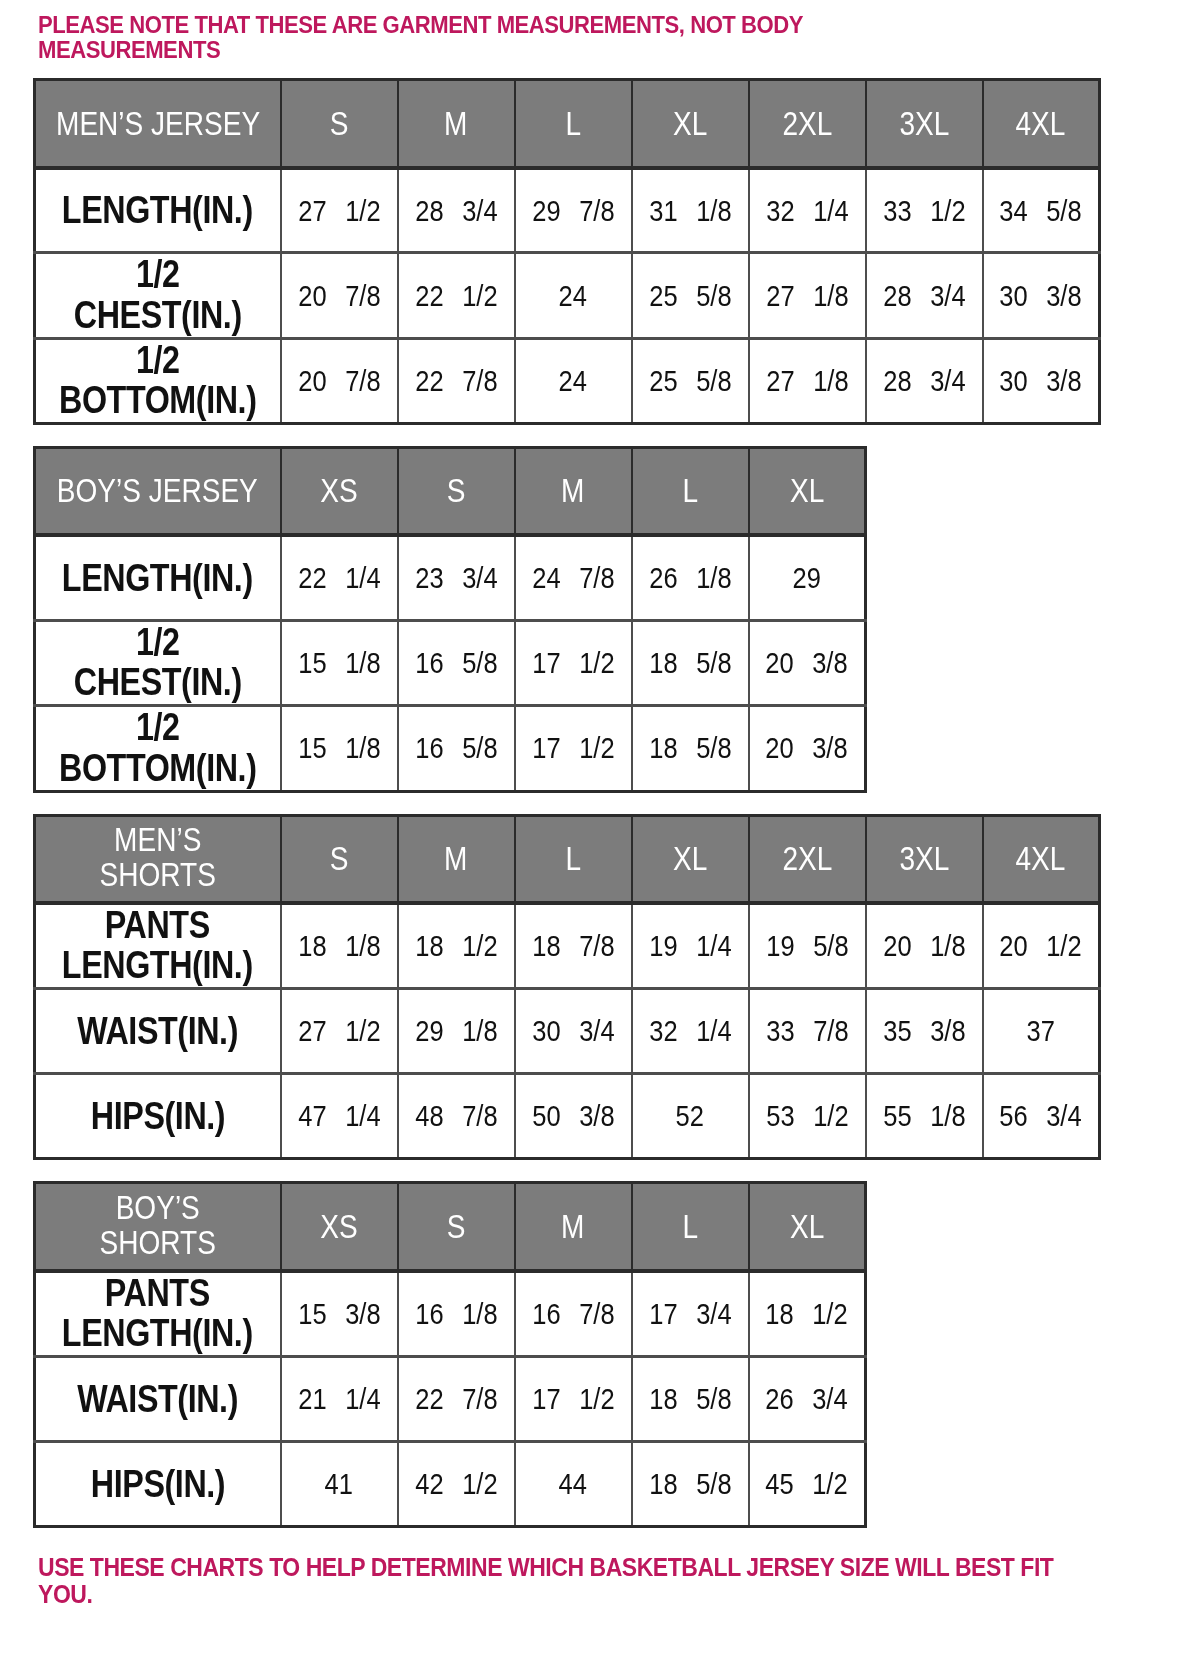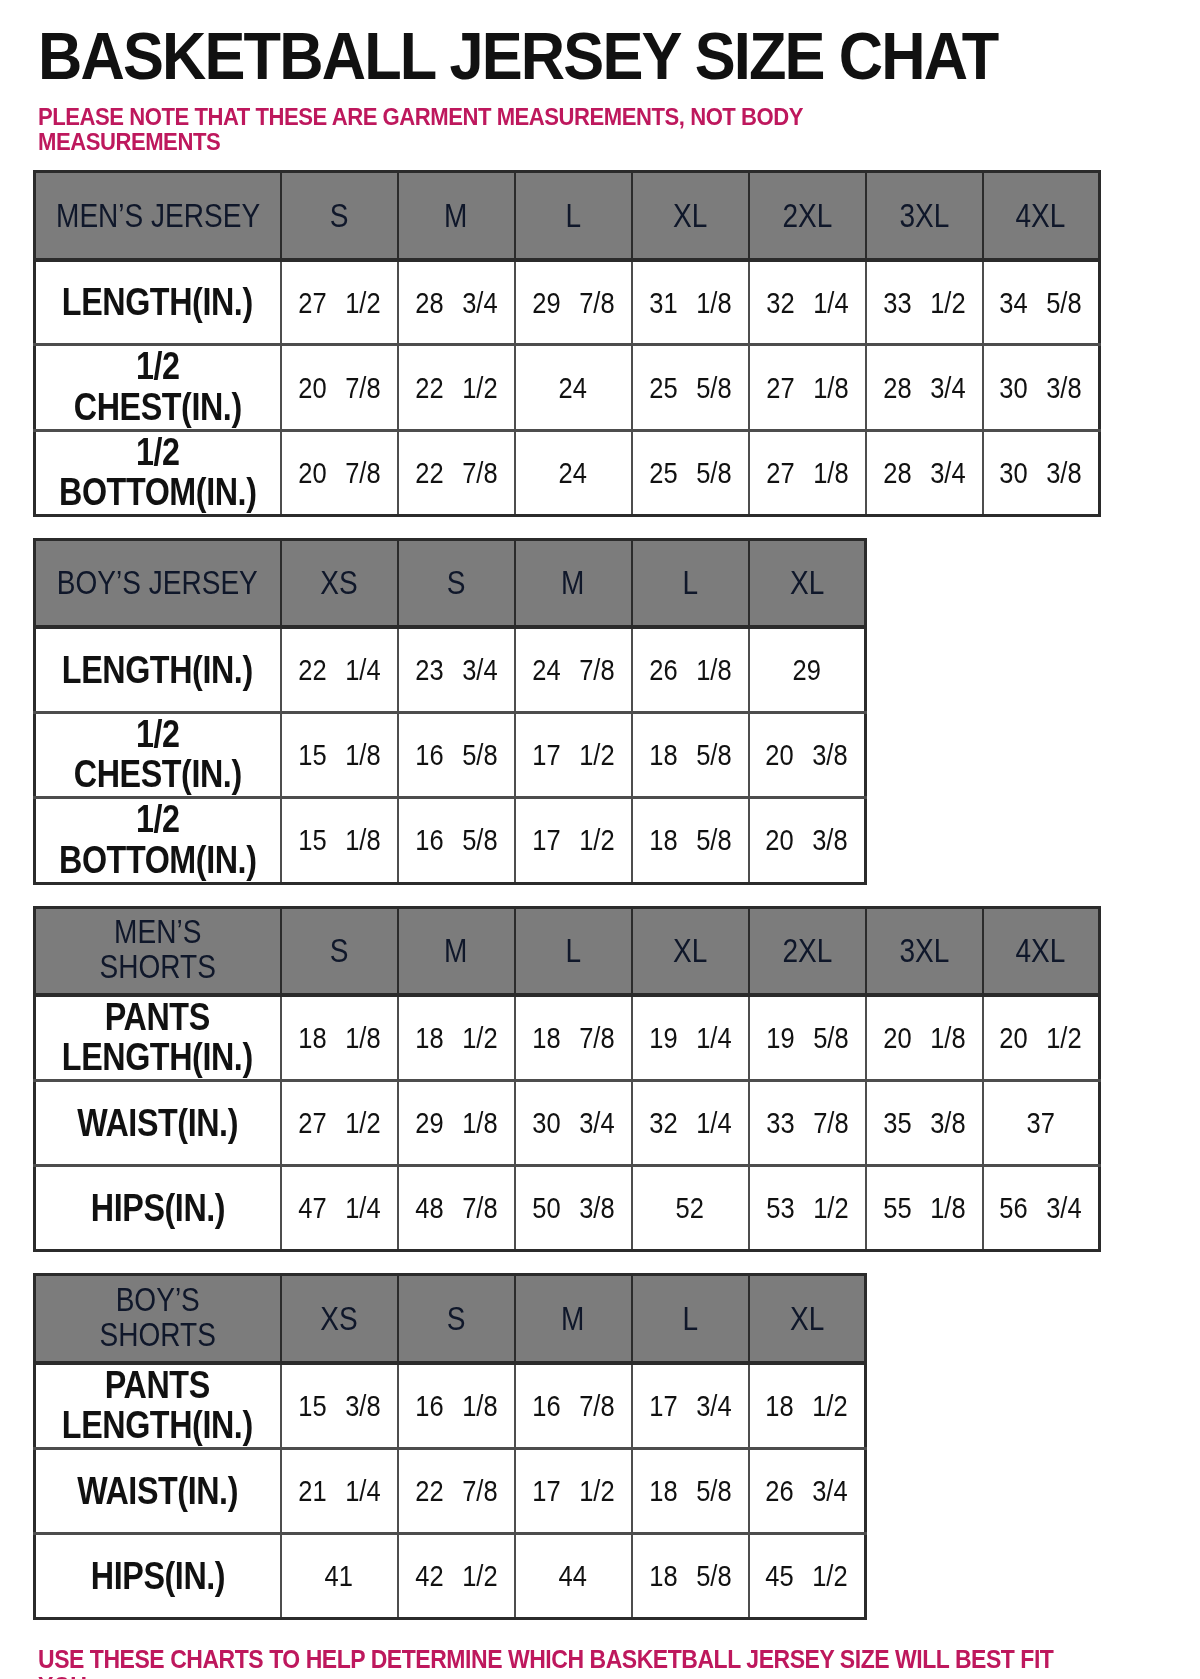--- a/index.html
+++ b/index.html
@@ -52,21 +52,21 @@
     text-align:center;
     vertical-align:middle;
     padding:0;
     overflow:hidden;
   }
   .size-table thead tr { height:88px; }
   .size-table tbody tr { height:85px; }
 
   .size-table thead th {
     background:#7c7c7c;
-    color:#0f172a;
+    color:#ffffff;
     font-weight:400;
     font-size:33px;
     border-color:#2b2b2b;
     border-bottom-width:4px;
   }
   .size-table td.lbl {
     font-weight:700;
     font-size:38px;
     word-spacing:0.30em;
     letter-spacing:-0.5px;
@@ -76,21 +76,20 @@
     font-size:30px;
     word-spacing:0.45em;
   }
   .size-table tbody td { border-top-width:3px; }
 </style>
 </head>
 <body>
 
 <div class="page">
 
-  <h1 class="title"><span class="cx">BASKETBALL JERSEY SIZE CHAT</span></h1>
 
   <p class="note top"><span class="cx">PLEASE NOTE THAT THESE ARE GARMENT MEASUREMENTS, NOT BODY
 MEASUREMENTS</span></p>
 
   <table class="size-table">
       <colgroup>
         <col class="lbl-col">
         <col class="size-col">
         <col class="size-col">
         <col class="size-col">

